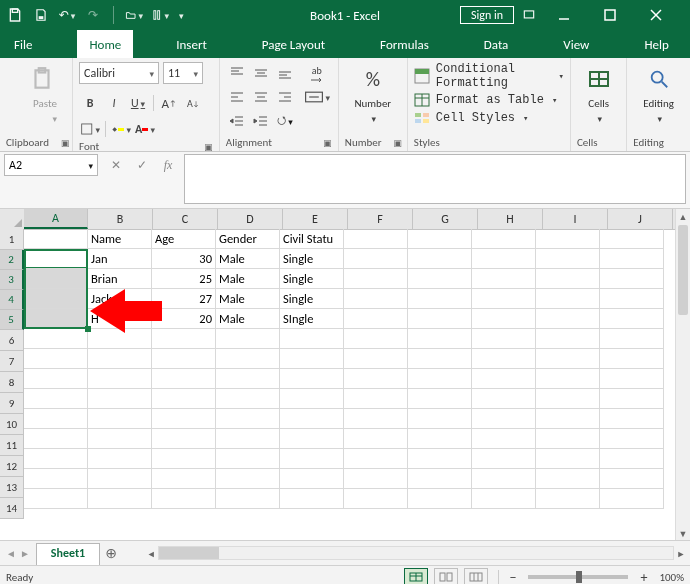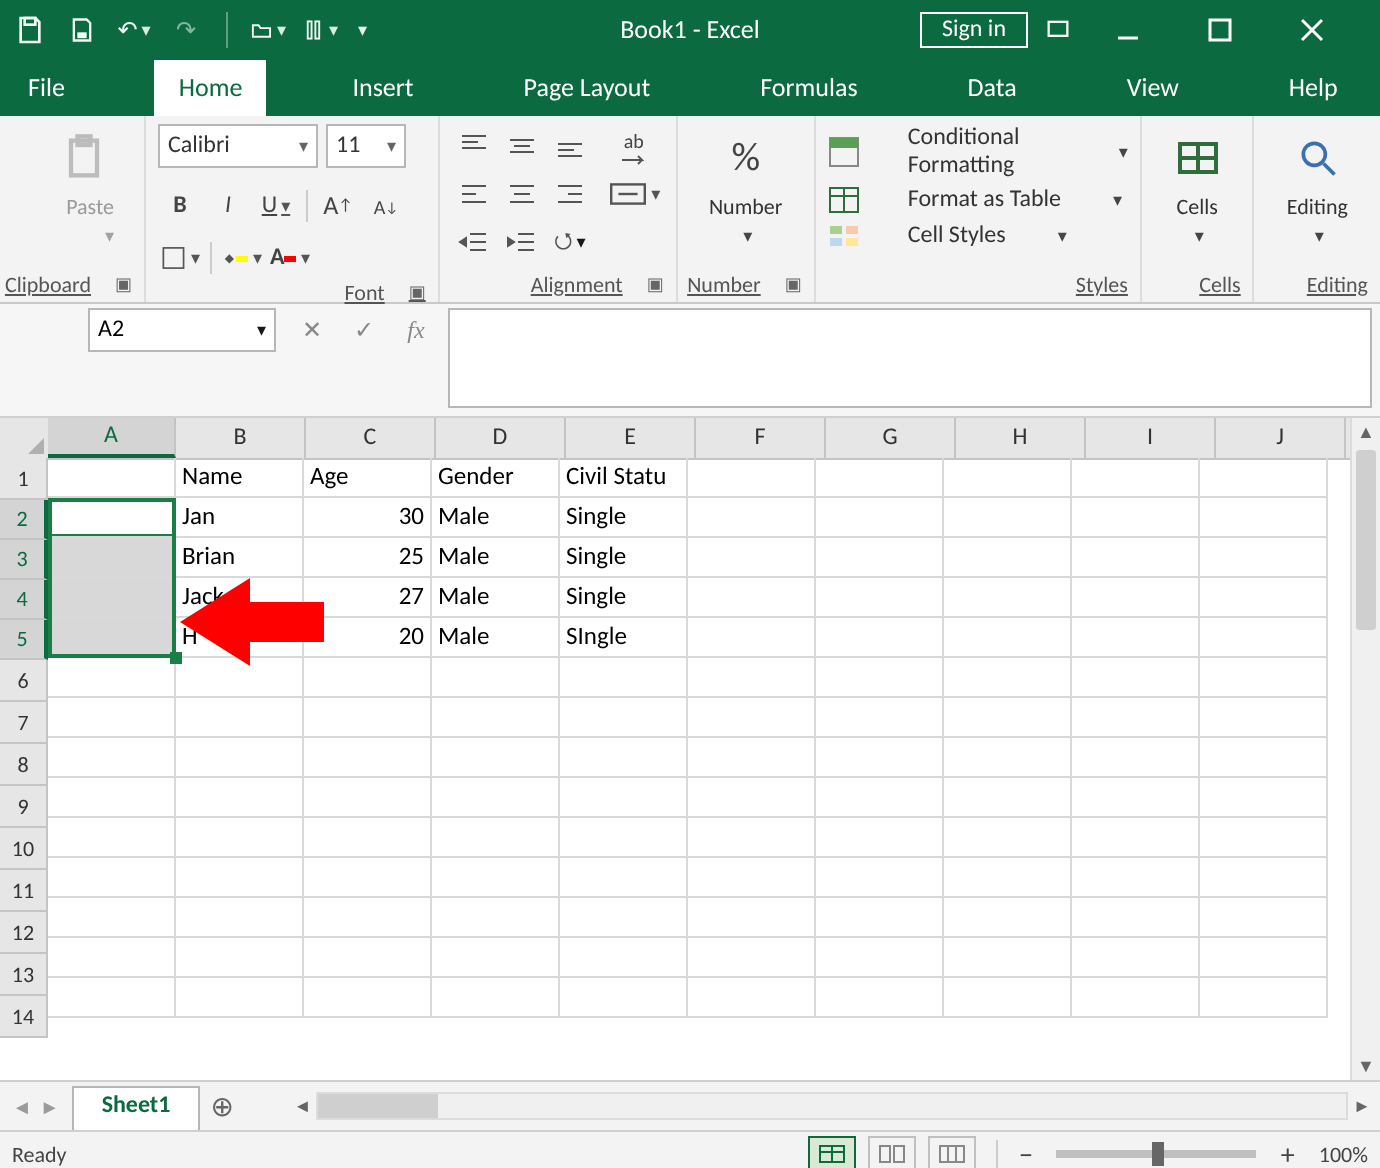--- a/index.html
+++ b/index.html
@@ -76,22 +76,22 @@
     border-bottom: 1px solid #c9c9c9;
     display: flex;
   }
   .group {
     display:flex; flex-direction:column; border-right:1px solid #dcdcdc;
     padding: 4px 6px 0 6px;
     position: relative;
   }
   .group-body { flex:1; display:flex; align-items:flex-start; gap:4px; }
   .group-label {
-    height:18px; display:flex; align-items:center; justify-content:flex-end;
-    font-size:11px; color:#555; gap:6px;text-decoration:underline;
+    height:18px; display:flex; align-items:center; justify-content:space-between;
+    font-size:11px; color:#555; gap:6px;
   }
   .dlg-launch { font-size:9px; color:#666; margin-left:6px; }
 
   .big-btn {
     width: 42px; display:flex; flex-direction:column; align-items:center; justify-content:center; gap:3px;
     padding:2px 0; font-size:11px; color:#333;
   }
   .big-btn .bicon { width:30px; height:30px; display:flex; align-items:center; justify-content:center; font-size:20px; color:#2f6d3c; }
   .big-btn.disabled { color:#9a9a9a;align-items:flex-end; }
   .big-btn.disabled .bicon { color:#b8b8b8; }
@@ -107,34 +107,34 @@
     display:flex; align-items:center; justify-content:center; font-size:12px; color:#444;
   }
   .row2 { display:flex; align-items:center; gap:2px; }
   .swatch { width:10px; height:3px; display:inline-block; }
   .alignment-grid { display:grid; grid-template-columns:repeat(3,22px); grid-auto-rows:22px; gap:2px; }
   .align-btn { border:1px solid transparent; display:flex; align-items:center; justify-content:center; }
   .align-btn svg { width:16px; height:16px; }
   .col-stack { display:flex; flex-direction:column; gap:2px; margin-left:2px; }
 
   .styles-list { display:flex; flex-direction:column; gap:2px; font-size:12px; color:#333; }
-  .styles-list .row { display:flex; align-items:center; gap:24px; }
+  .styles-list .row { display:flex; align-items:center; gap:6px;font-family:Liberation Mono, monospace; }
   .styles-list .sicon { width:16px; height:16px; display:flex; align-items:center; justify-content:center; }
   .namebox {
     width:84px; height:20px; background:#fff; border:1px solid #b7b7b7;
     margin:0 2px 0 4px; display:flex; align-items:center; padding:0 4px; font-size:12px;
     justify-content:space-between;
   }
   .fx-btns { display:flex; align-items:center; gap:2px; margin:0 4px; }
   .fx-btn { width:22px; height:20px; display:flex; align-items:center; justify-content:center; color:#888; border:1px solid transparent; }
   .fx-label { font-style:italic; font-family: "Cambria Math","Times New Roman",serif; }
   .formula-area { flex:1; background:#fff; border:1px solid #b7b7b7; height:48px; margin:2px 4px 0 0; }
   .nf-wrap { display:flex; align-items:flex-start; height:56px; background:#f6f6f6; border-bottom:1px solid #d0d0d0; }
   .nf-left { display:flex; flex-direction:column; }
-  .nf-left-top { display:flex; align-items:center; height:26px;padding-left:40px; }
+  .nf-left-top { display:flex; align-items:center; height:26px; }
 
   
   .grid-wrap { position:relative; height: calc(584px - 30px - 28px - 93px - 56px - 24px - 22px); overflow:hidden; }
   .select-all {
     position:absolute; left:0; top:0; width:24px; height:20px; background:#e6e6e6; border-right:1px solid #c4c4c4; border-bottom:1px solid #c4c4c4;
   }
   .select-all::after {
     content:""; position:absolute; right:2px; bottom:2px;
     border-style:solid; border-width:0 0 8px 8px; border-color:transparent transparent #b0b0b0 transparent;
   }

